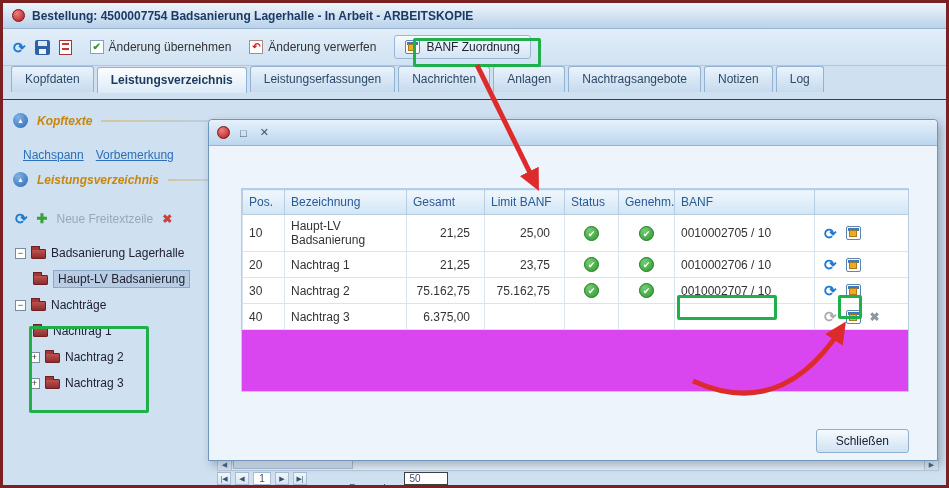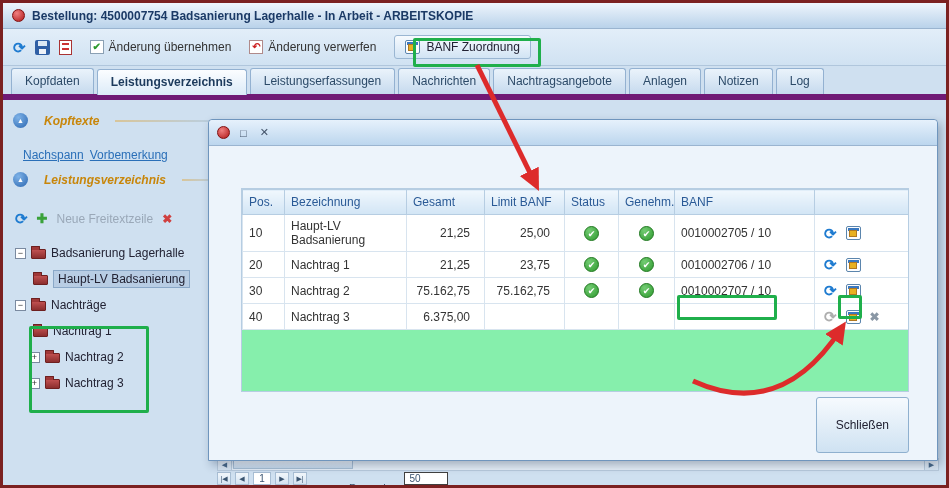--- a/index.html
+++ b/index.html
@@ -34,34 +34,34 @@
                font-size:10px; line-height:12px; text-align:center; font-weight:bold; }
   .tb-btn { display:flex; align-items:center; gap:6px; padding:4px 10px; cursor:pointer;
             border:1px solid #9ab6d2; background:linear-gradient(#f6fafe,#d2e4f4); border-radius:3px; }
   .banf-icon { position:relative; width:15px; height:14px; background:#fdfdfd; border:1px solid #5b85ad; border-radius:2px; flex:none; }
   .banf-icon::before { content:""; position:absolute; top:1px; left:1px; right:1px; height:3px; background:#3a78c0; }
   .banf-icon::after  { content:""; position:absolute; bottom:2px; left:2px; width:6px; height:5px; background:#e8b020; border:1px solid #b07820; }
   .dim { filter:grayscale(1); opacity:.55; }
 
   
   .tabstrip { position:absolute; left:0; top:63px; right:0; height:34px;
-              border-bottom:6px solid #701a75; display:flex; align-items:flex-end; padding-left:8px; }
+              border-bottom:1px solid #701a75; display:flex; align-items:flex-start; padding-left:8px; }
   .tab { padding:5px 13px 6px; margin-right:3px; border:1px solid #93b1d1; border-bottom:none;
          border-radius:3px 3px 0 0; background:linear-gradient(#eaf3fb,#c6daee); color:#2c4a68; cursor:pointer; white-space:nowrap; }
   .tab.active { background:linear-gradient(#fbfdff,#dcebf8); color:#1c3a5c; font-weight:bold; position:relative; top:1px; }
 
   
   .sidebar { position:absolute; left:6px; top:100px; width:212px; bottom:6px; }
-  .sec-head { display:flex; align-items:center; gap:16px; margin:10px 0 0 4px; }
+  .sec-head { display:flex; align-items:center; gap:9px; margin:10px 0 0 4px; }
   .sec-head .line { flex:1; height:2px; background:linear-gradient(to right,#d8c59a,#b8cfe4); margin-right:4px; }
   .uparrow { width:15px; height:15px; border-radius:50%; flex:none; cursor:pointer;
              background:radial-gradient(circle at 35% 30%, #7fb3e8, #2a66b0);
              color:#fff; font-size:7px; line-height:15px; text-align:center; }
   .sec-title { color:#c8860a; font-weight:bold; font-size:12px; font-style:italic; }
-  .links { margin:20px 0 0 14px; display:flex; gap:6px; }
+  .links { margin:20px 0 0 14px; display:flex; gap:12px; }
   .links a { color:#2a6fb8; text-decoration:underline; cursor:pointer; }
   .mini-toolbar { display:flex; align-items:center; gap:9px; margin:24px 0 0 6px; }
   .disabled-label { color:#9aa8b8; }
   .g-plus { color:#3aa23a; font-size:13px; font-weight:bold; cursor:pointer; }
   .g-x { color:#d04040; font-size:12px; font-weight:bold; cursor:pointer; }
   .tree { margin:14px 0 0 6px; }
   .tree-row { display:flex; align-items:center; gap:5px; height:26px; cursor:pointer; }
   .ind1 { margin-left:18px; } .ind1b { margin-left:14px; }
   .exp { width:11px; height:11px; background:#fff; border:1px solid #7a8aa0; color:#333;
          font-size:9px; line-height:8px; text-align:center; flex:none; cursor:pointer; }
@@ -74,34 +74,34 @@
 
   
   .dialog { position:absolute; left:205px; top:116px; width:730px; height:342px; z-index:10;
             background:#edf4fb; border:1px solid #6f95bd; border-radius:4px 4px 0 0;
             box-shadow:3px 4px 10px rgba(10,30,60,.30); }
   .dlg-head { height:26px; background:linear-gradient(#e6f1fc,#bcd6ee); border-bottom:1px solid #9ab4d0;
               border-radius:4px 4px 0 0; display:flex; align-items:center; gap:7px; padding:0 8px; }
   .dlg-title { font-weight:bold; color:#1b3a66; flex:1; }
   .dlg-ctl { color:#44546a; font-size:11px; cursor:pointer; padding:0 3px; }
   .table-wrap { position:absolute; left:32px; top:68px; width:668px; height:204px;
-                background:#86efac; border:1px solid #b6cde2; overflow:hidden; }
+                background:#d946ef; border:1px solid #b6cde2; overflow:hidden; }
   table { border-collapse:collapse; width:668px; table-layout:fixed; }
   th { background:linear-gradient(#f0f7fd,#d2e5f5); color:#2a5a96; font-weight:normal;
        border:1px solid #b6cde2; padding:5px 6px; text-align:left; font-size:12px; }
   td { background:#fff; border:1px solid #d8e4ef; padding:4px 6px; font-size:12px; color:#333; height:26px; }
   td.num { text-align:right; padding-right:14px;margin-left:20px; }
   td.ctr { text-align:center; }
   .check { width:15px; height:15px; border-radius:50%; display:inline-block;
            background:radial-gradient(circle at 35% 30%, #74cc74, #2e9a2e); border:1px solid #247a24;
            color:#fff; font-size:9px; line-height:14px; text-align:center; }
   td.actions { padding-left:9px; }
   .act-wrap { display:flex; align-items:center; gap:9px; }
   .g-x-gray { color:#8a97a5; font-size:12px; font-weight:bold; cursor:pointer; }
-  .dlg-close-btn { position:absolute; right:28px; bottom:7px; padding:20px 19px; cursor:pointer;
+  .dlg-close-btn { position:absolute; right:28px; bottom:7px; padding:4px 19px; cursor:pointer;
                    background:linear-gradient(#f6fafe,#cfe2f2); border:1px solid #8fb0cf; border-radius:3px; color:#223;margin-left:24px; }
 
   
   .hscroll { position:absolute; left:214px; right:7px; top:455px; height:13px; z-index:2;
              background:#e4edf6; border:1px solid #b8cadc; display:flex; align-items:stretch; }
   .sc-btn { width:14px; font-size:7px; line-height:11px; text-align:center; color:#4a6a8a;
             background:linear-gradient(#f2f7fc,#d4e3f1); border-right:1px solid #b8cadc; cursor:pointer; }
   .sc-btn.right { border-right:none; border-left:1px solid #b8cadc; }
   .sc-track { flex:1; position:relative; }
   .sc-thumb { position:absolute; left:1px; top:1px; bottom:1px; width:120px;
@@ -151,22 +151,22 @@
       <span class="banf-icon"></span>
       <span>BANF Zuordnung</span>
     </span>
   </div>
 
   <div class="tabstrip">
     <span class="tab">Kopfdaten</span>
     <span class="tab active">Leistungsverzeichnis</span>
     <span class="tab">Leistungserfassungen</span>
     <span class="tab">Nachrichten</span>
+    <span class="tab">Anlagen</span>
     <span class="tab">Nachtragsangebote</span>
-    <span class="tab">Anlagen</span>
     <span class="tab">Notizen</span>
     <span class="tab">Log</span>
   </div>
 
   <div class="sidebar">
     <div class="sec-head">
       <span class="uparrow">▲</span>
       <span class="sec-title">Kopftexte</span>
       <span class="line"></span>
     </div>

